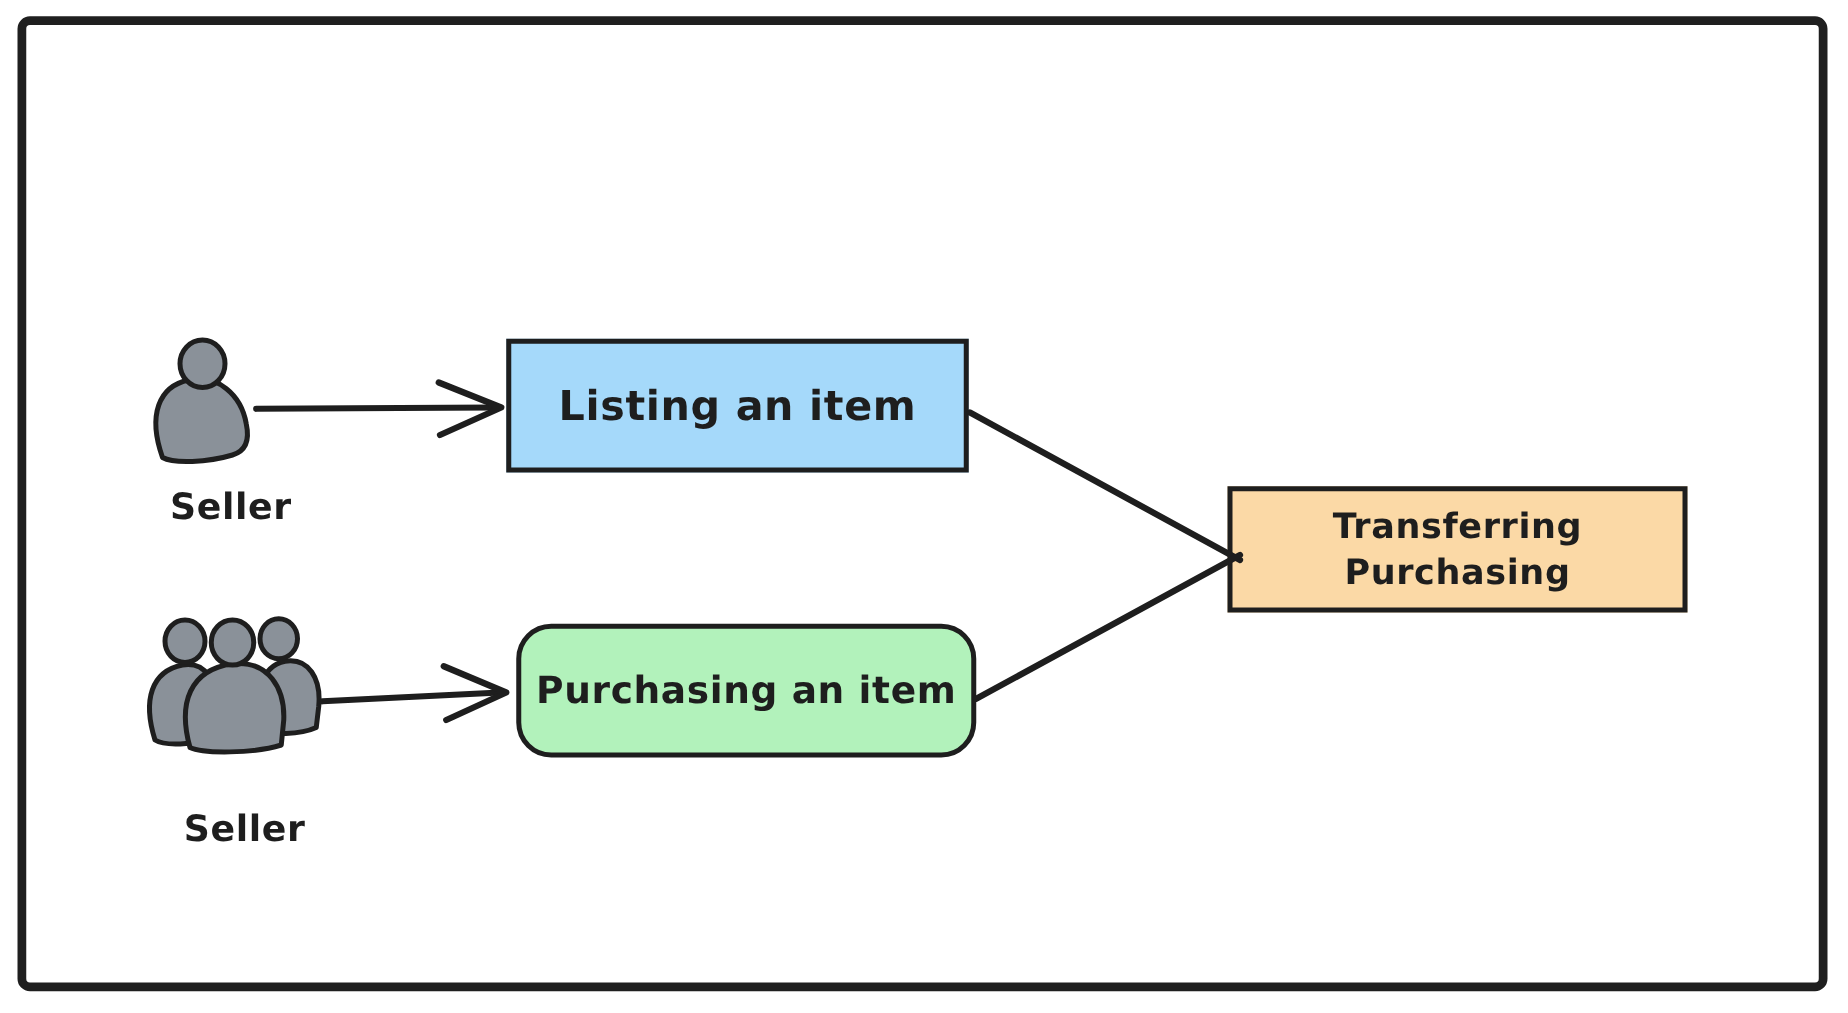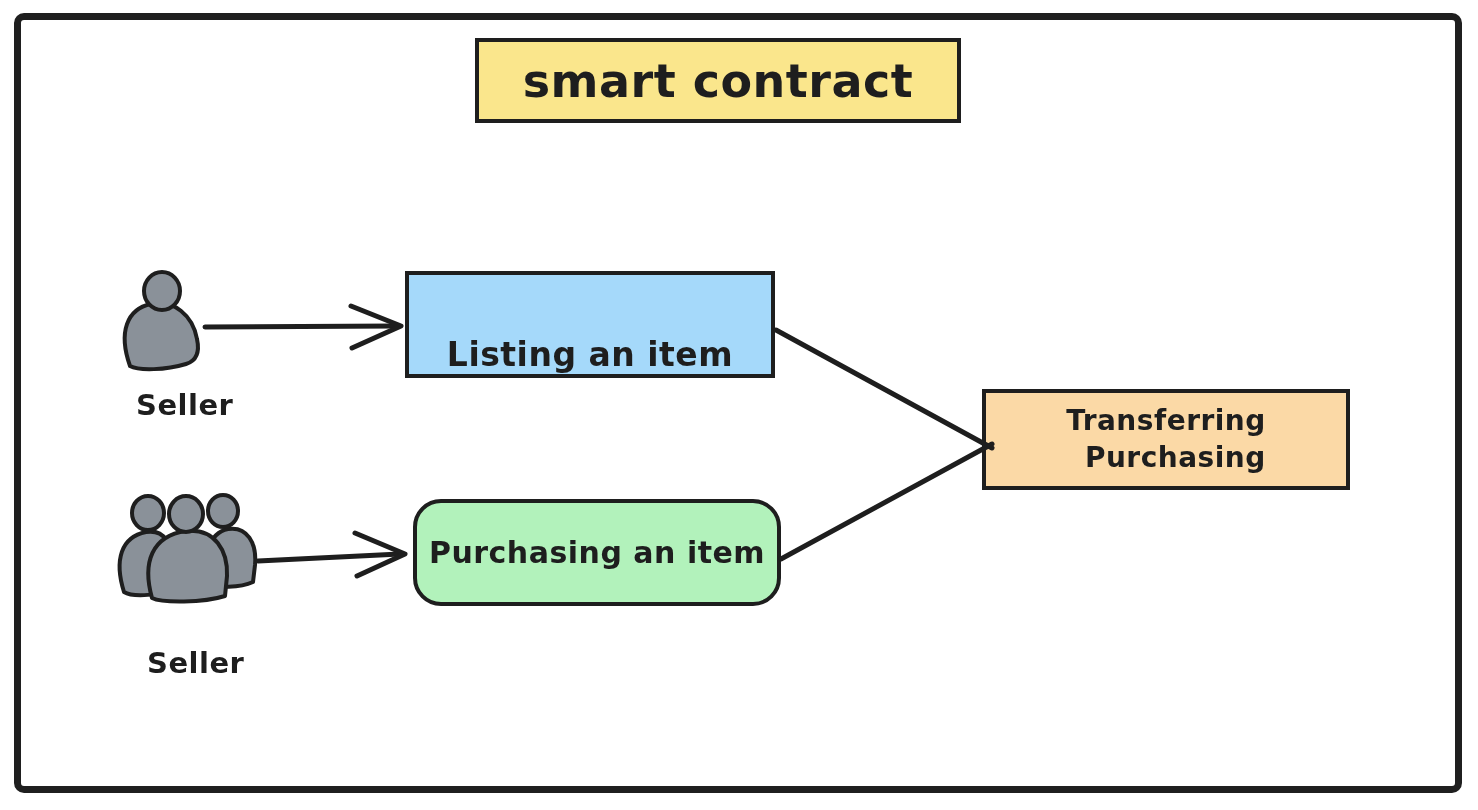--- a/index.html
+++ b/index.html
@@ -47,21 +47,21 @@
     width: 368px; height: 107px;
     font-size: 30px;
     border-radius: 28px;
   }
   .transferring-box {
     left: 982px; top: 389px;
     width: 368px; height: 101px;
     font-size: 28px;
   }
   .transferring-box .lines {
-    text-align: right;
+    text-align: center;
     line-height: 1.3;
   }
   .actor-label {
     position: absolute;
     font-size: 29px;
     font-weight: 700;
     letter-spacing: 0.5px;
   }
   .seller-label { left: 136px; top: 388px; }
   .buyer-label  { left: 147px; top: 646px; }
@@ -72,25 +72,22 @@
     pointer-events: none;
   }
 </style>
 </head>
 <body>
 
 <div class="stage">
 
   <div class="frame"></div>
 
-  <div class="node title-box" style="background-color: rgb(250, 230, 140);">
-    <span>smart contract</span>
-  </div>
 
-  <div class="node listing-box" style="background-color: rgb(165, 217, 250); align-items: flex-end;">
+  <div class="node listing-box" style="background-color: rgb(165, 217, 250);">
     <span>Listing an item</span>
   </div>
 
   <div class="node purchasing-box" style="background-color: rgb(178, 242, 187);">
     <span>Purchasing an item</span>
   </div>
 
   <div class="node transferring-box" style="background-color: rgb(251, 217, 166);">
     <div class="lines">
       <div>Transferring</div>

